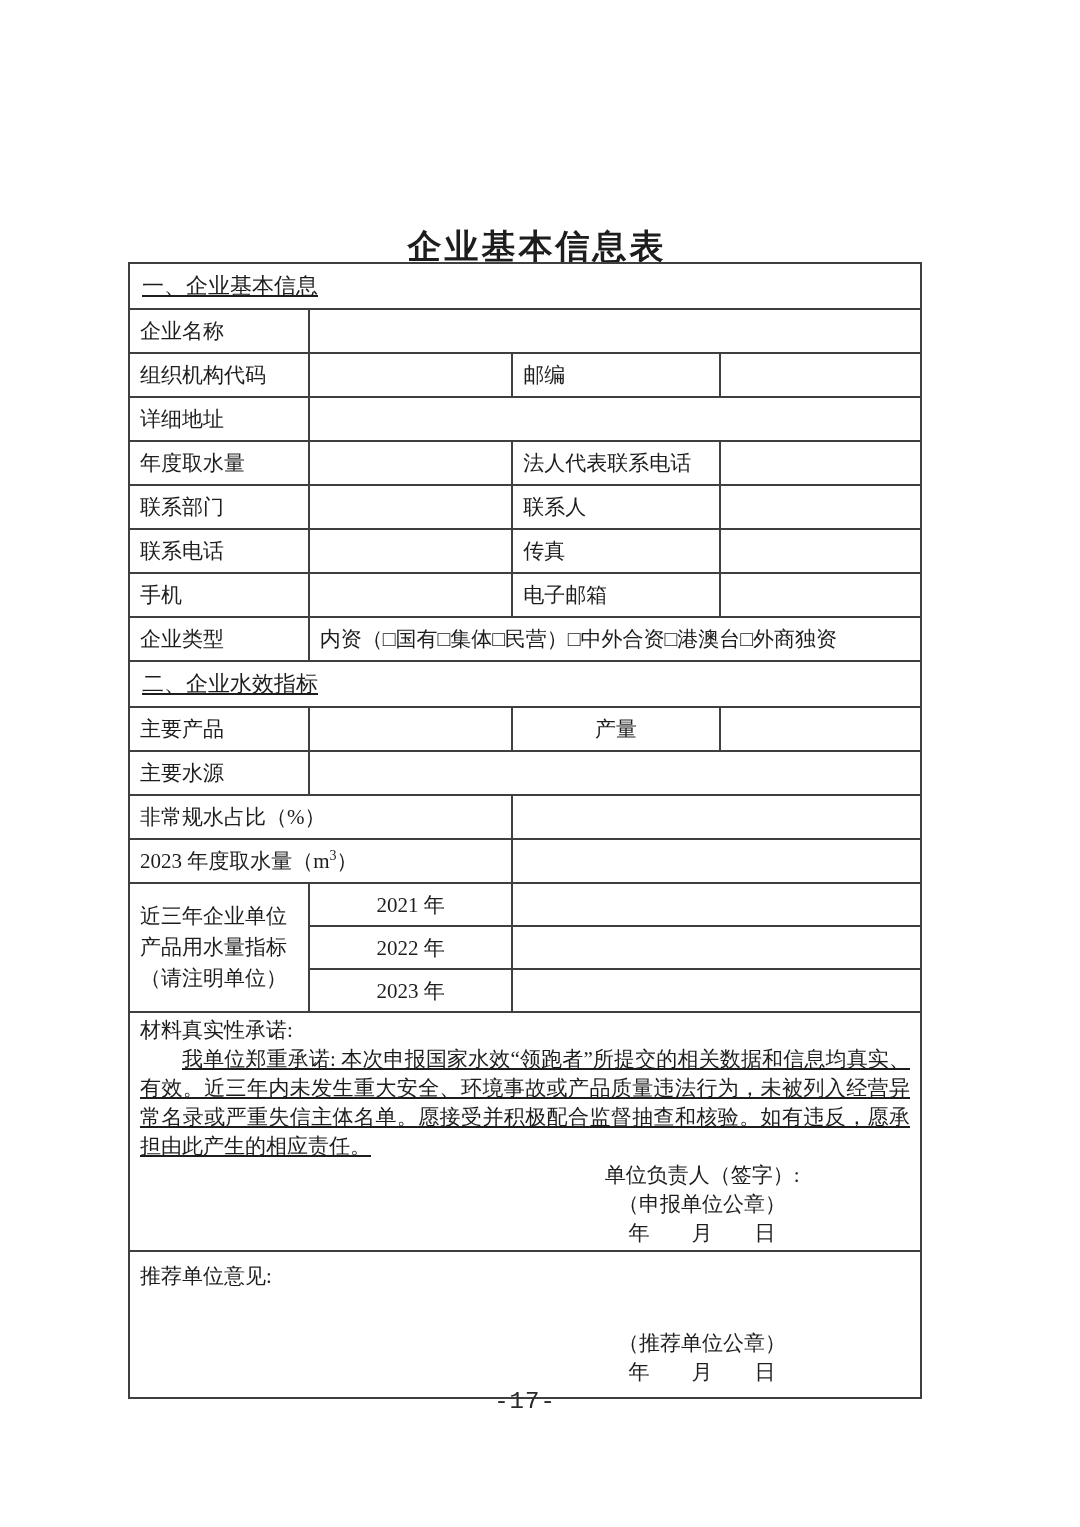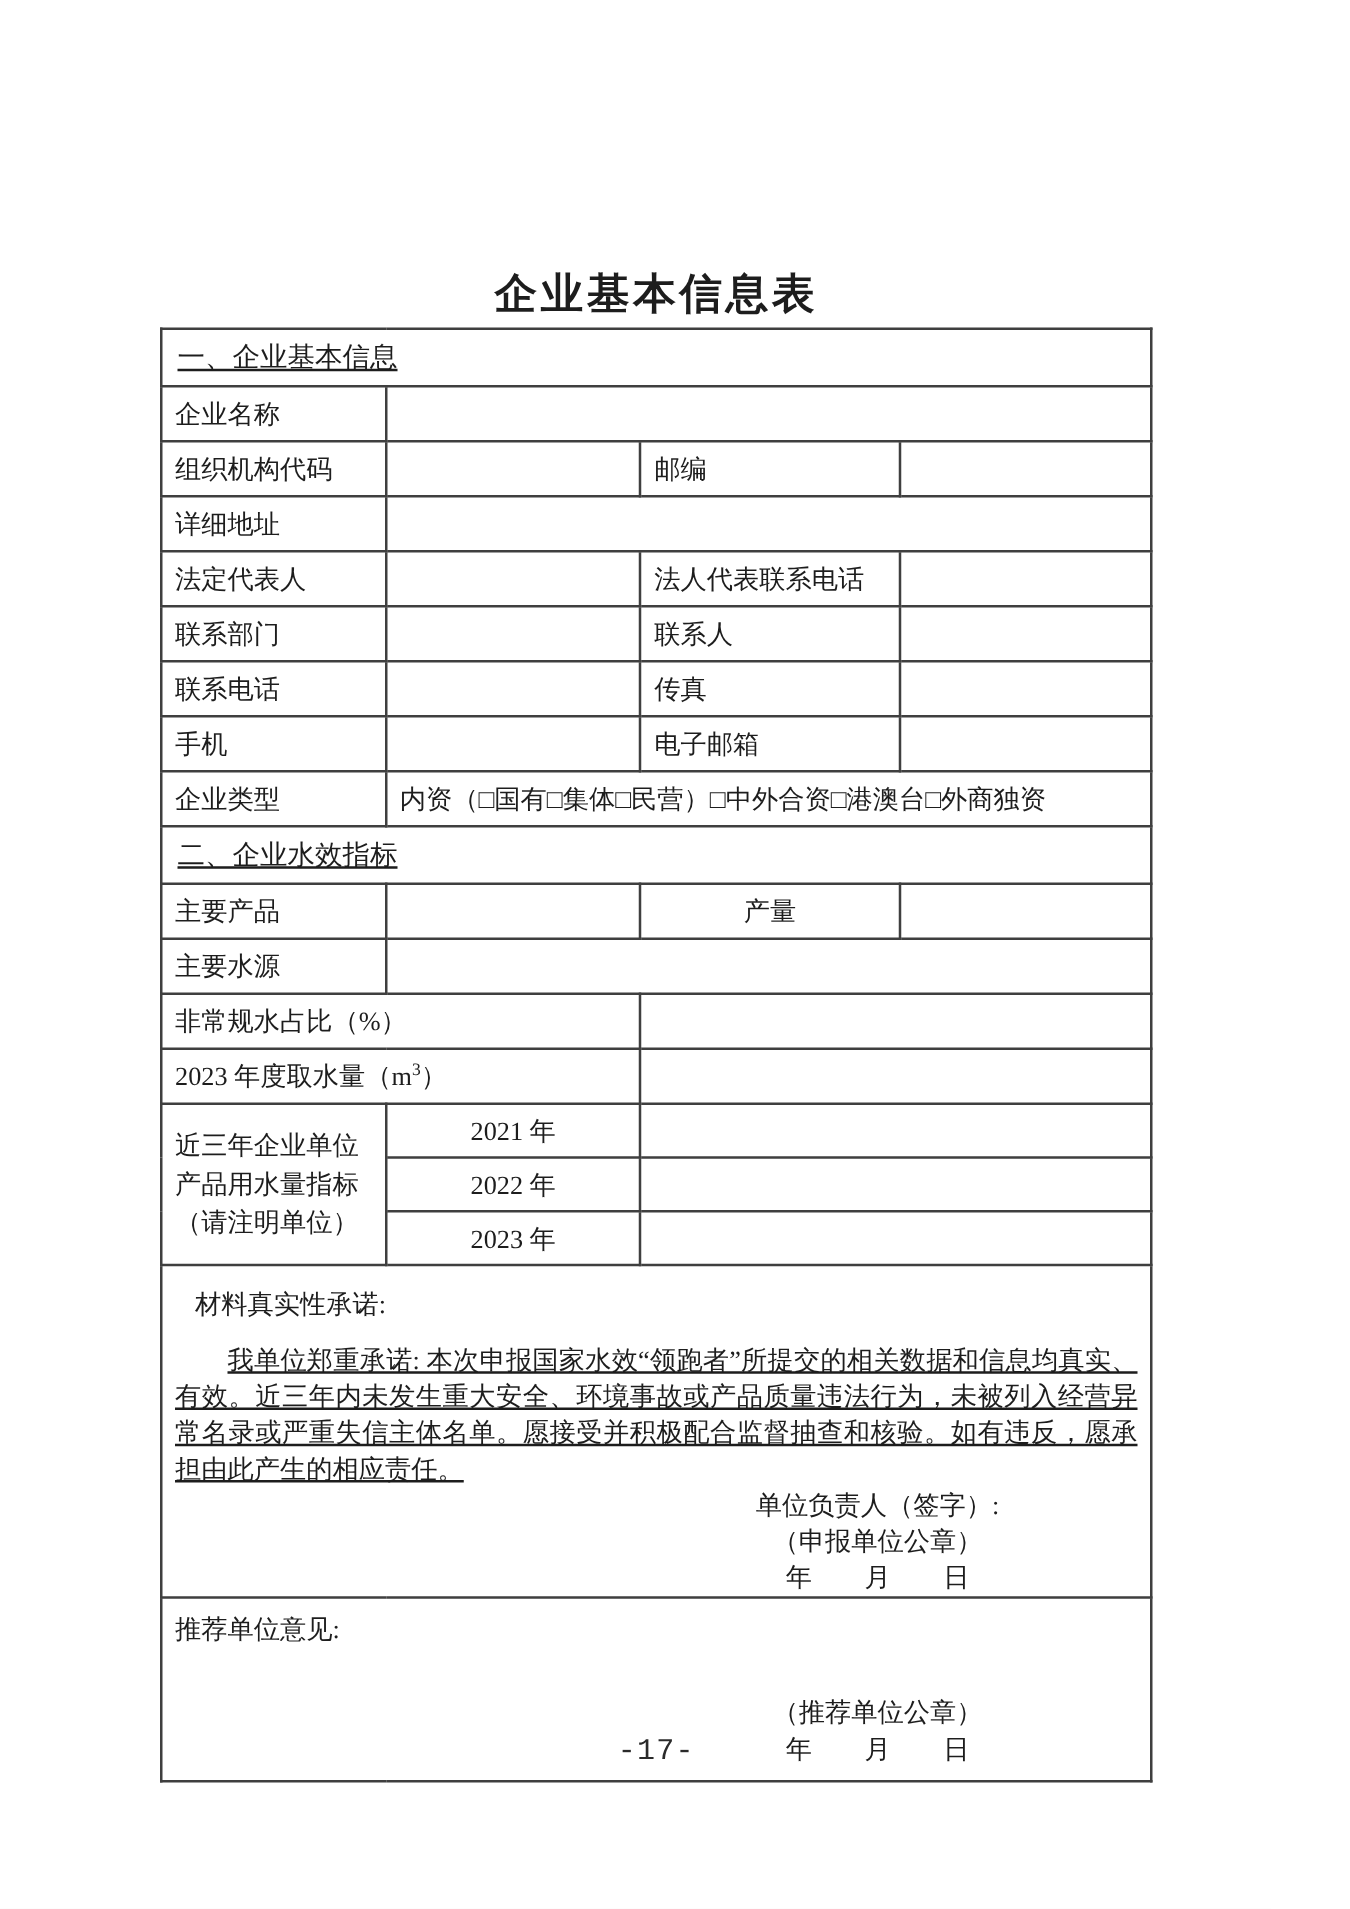--- a/index.html
+++ b/index.html
@@ -4,41 +4,41 @@
 <style>
   html,body{margin:0;padding:0;}
   body{
     width:1080px;height:1527px;background:#f5f5f3;
     font-family:"Liberation Serif","DejaVu Serif",serif;color:#1d1d1d;
   }
   .page{
     position:relative;width:1080px;height:1527px;background:#ffffff;overflow:hidden;
   }
   .title{
-    position:absolute;top:212px;left:128px;width:794px;margin:0;
+    position:absolute;top:212px;left:128px;width:794px;margin:12px;
     text-align:center;font-size:34px;font-weight:bold;letter-spacing:3px;
   }
   table.form{
     position:absolute;top:262px;left:128px;width:794px;
     border-collapse:collapse;table-layout:fixed;
     font-size:21px;
   }
   table.form td{
     border:2px solid #3f3f3f;
     padding:0 10px;vertical-align:middle;
     overflow:hidden;
   }
   tr.sec td{height:44px;font-size:22px;padding-left:12px;text-decoration:underline;}
   tr.r td{height:42px;}
   tr.yr td{height:41px;}
   td.center{text-align:center;}
   td.pre{white-space:pre-line;line-height:31px;}
   td.commit{height:237px;vertical-align:top;padding:6px 14px 4px 14px;line-height:29px;}
   td.rec{height:145px;vertical-align:top;padding:8px 14px;line-height:29px;margin-left:24px;}
-  .c-head{margin:16px;}
+  .c-head{margin:0;}
   .c-body{margin:0;text-indent:2em;text-align:justify;text-decoration:underline;}
   .sig{margin-left:52%;width:42%;text-align:center;}
   .rec .sig,.sig.rec-sig{margin-top:38px;}
   .footer{
     position:absolute;top:1388px;left:128px;width:794px;text-align:center;
     font-family:Liberation Mono, monospace;font-size:24px;color:#2a2a2a;
     letter-spacing:1px;
   }
   sup{font-size:14px;}
 </style>
@@ -73,21 +73,21 @@
       <td>邮编</td>
       <td></td>
     </tr>
 
     <tr class="r">
       <td>详细地址</td>
       <td colspan="3"></td>
     </tr>
 
     <tr class="r">
-      <td>法定代表人</td>
+      <td>年度取水量</td>
       <td></td>
       <td>法人代表联系电话</td>
       <td></td>
     </tr>
 
     <tr class="r">
       <td>联系部门</td>
       <td></td>
       <td>联系人</td>
       <td></td>

